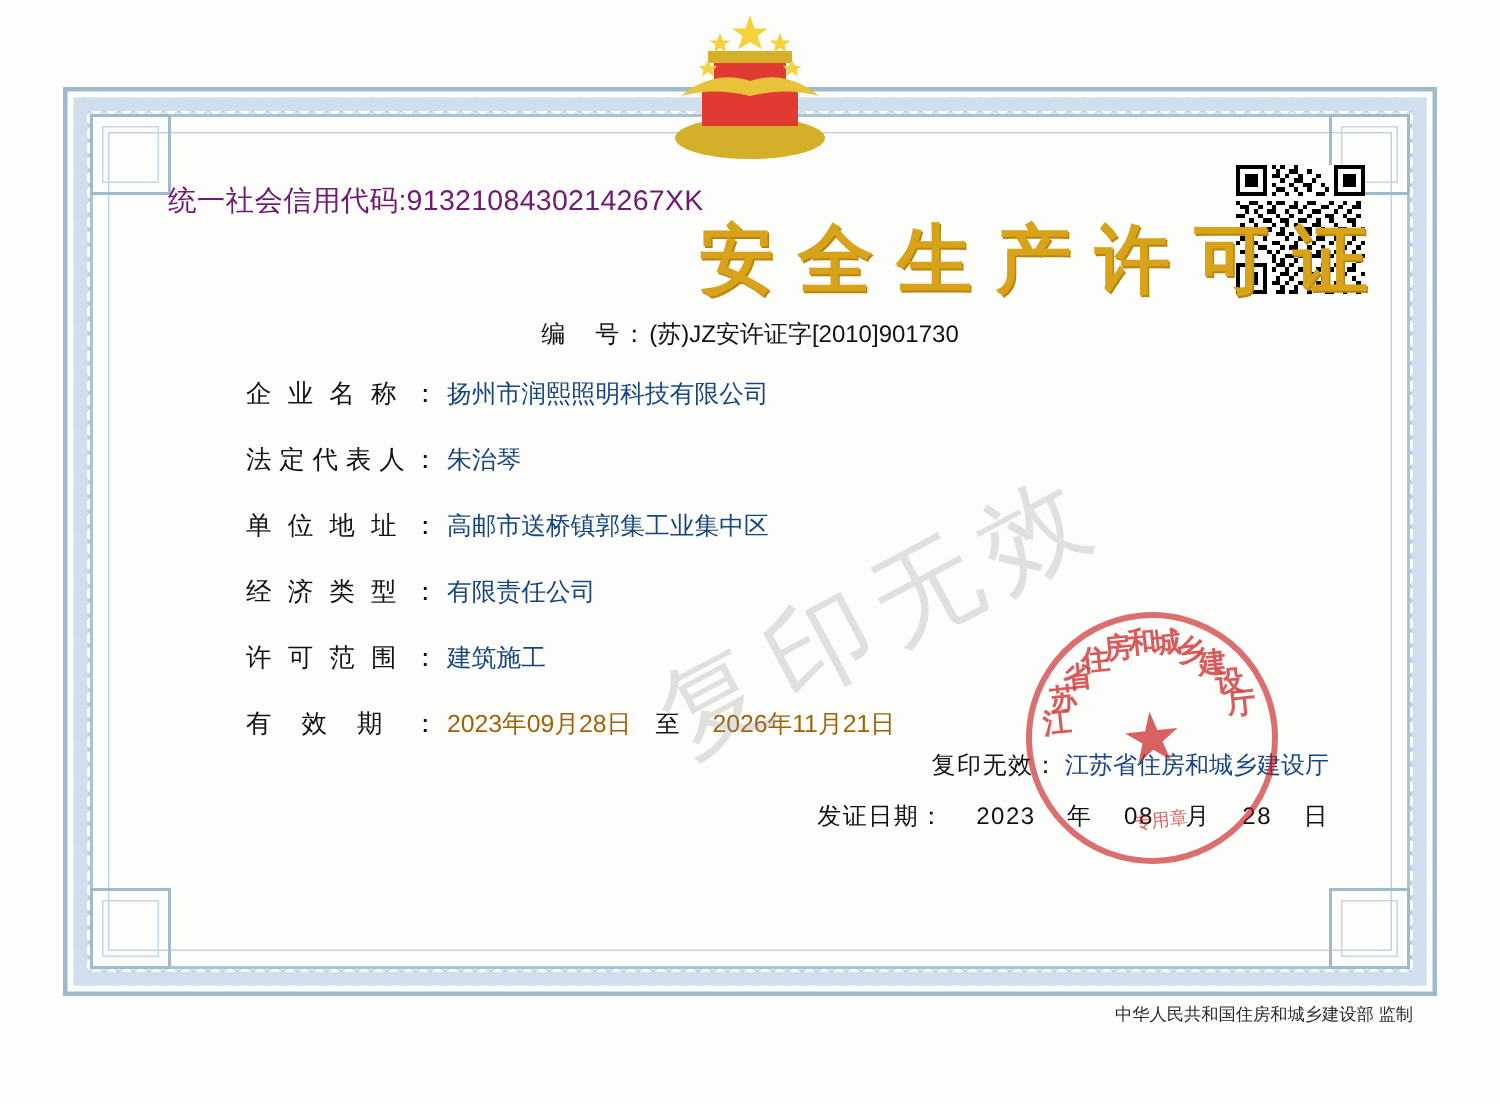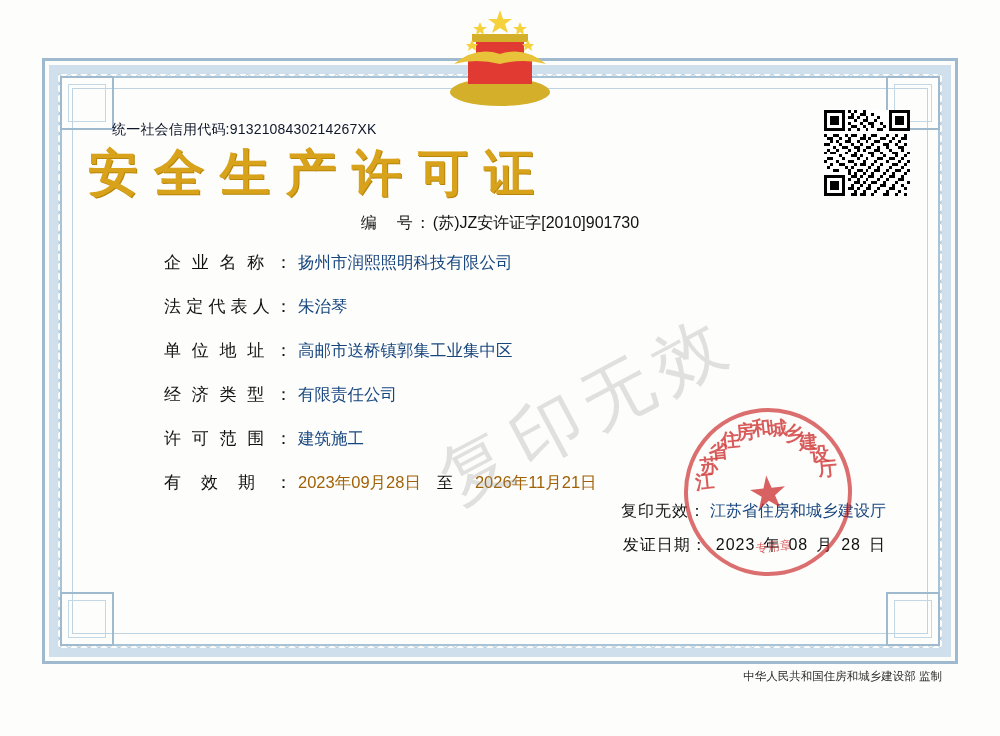--- a/index.html
+++ b/index.html
@@ -114,32 +114,32 @@
     left: 72px;
     top: 88px;
     right: 72px;
     bottom: 102px;
   }
 
   .credit-code {
     position: absolute;
     left: 40px;
     top: 33px;
-    font-size: 14px;
-    color: #0f172a;
+    font-size: 19px;
+    color: #701a75;
     letter-spacing: 0.2px;
     white-space: nowrap;
   }
 
   .main-title {
     position: absolute;
     top: 52px;
     left: 0;
     right: 0;
-    text-align: left;
+    text-align: right;
     font-family: "DejaVu Serif", "Liberation Serif", serif;
     font-size: 50px;
     font-weight: bold;
     letter-spacing: 16px;
     color: #d8a21a;
     text-shadow: 1px 1px 0 #b8860b;
     padding-left: 16px;
   }
 
   .doc-number {
@@ -204,21 +204,21 @@
     right: 42px;
     bottom: 72px;
     text-align: right;
     font-size: 16px;
     color: #111;
     line-height: 34px;
   }
   .issuer-line { white-space: nowrap; }
   .issuer-line .lbl { letter-spacing: 1px; }
   .issuer-line .val { color: #17467f; margin-left: 4px; }
-  .issuer-line .val-dark { color: #111; margin-left: 8px; letter-spacing: 1px; }
+  .issuer-line .val-dark { color: #111; margin-left: 21px; letter-spacing: 1px; }
 
   
   .seal {
     position: absolute;
     right: 76px;
     bottom: 58px;
     width: 168px;
     height: 168px;
     border-radius: 50%;
     border: 4px solid rgba(200, 30, 30, 0.78);

